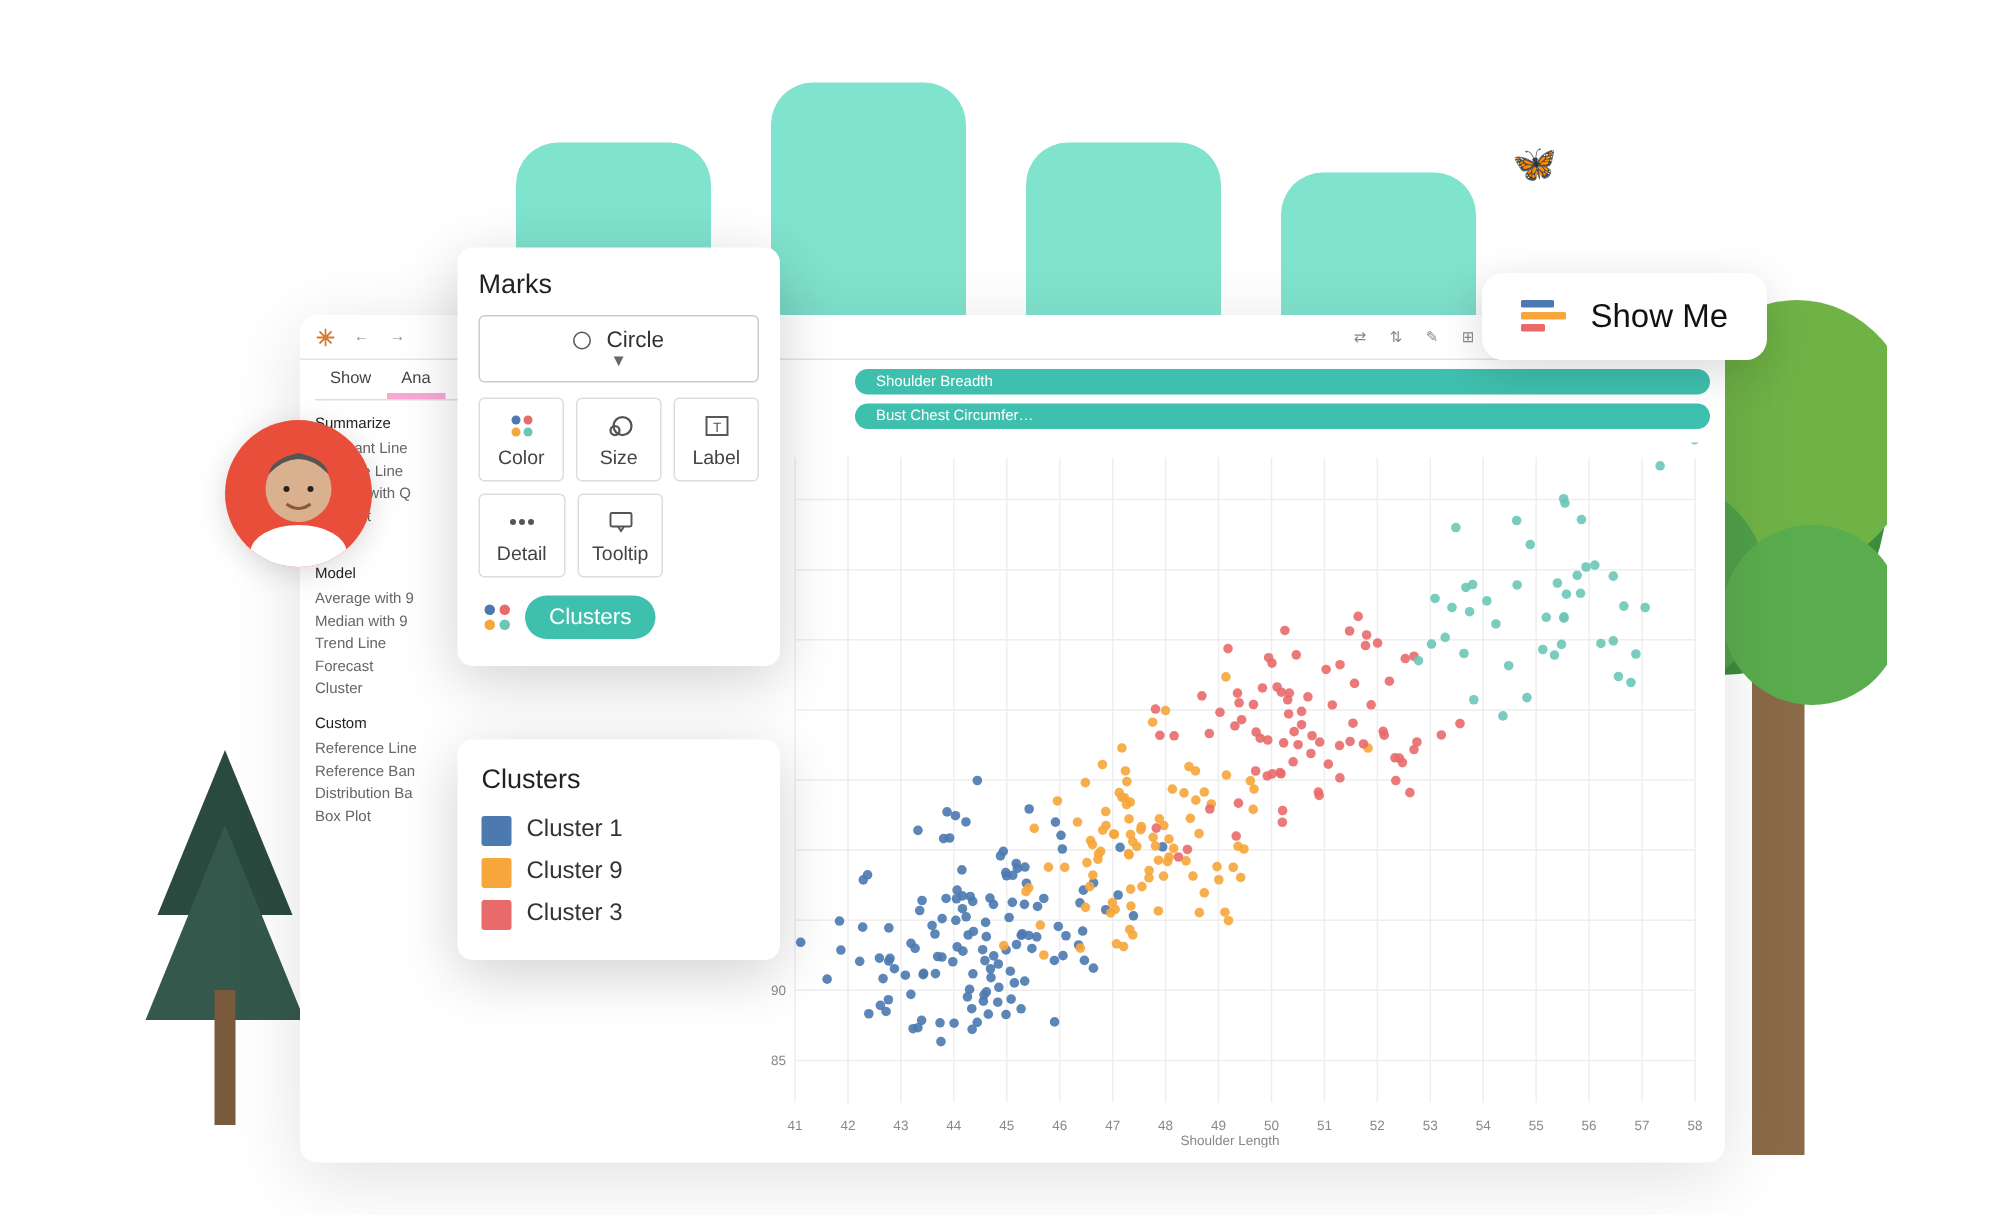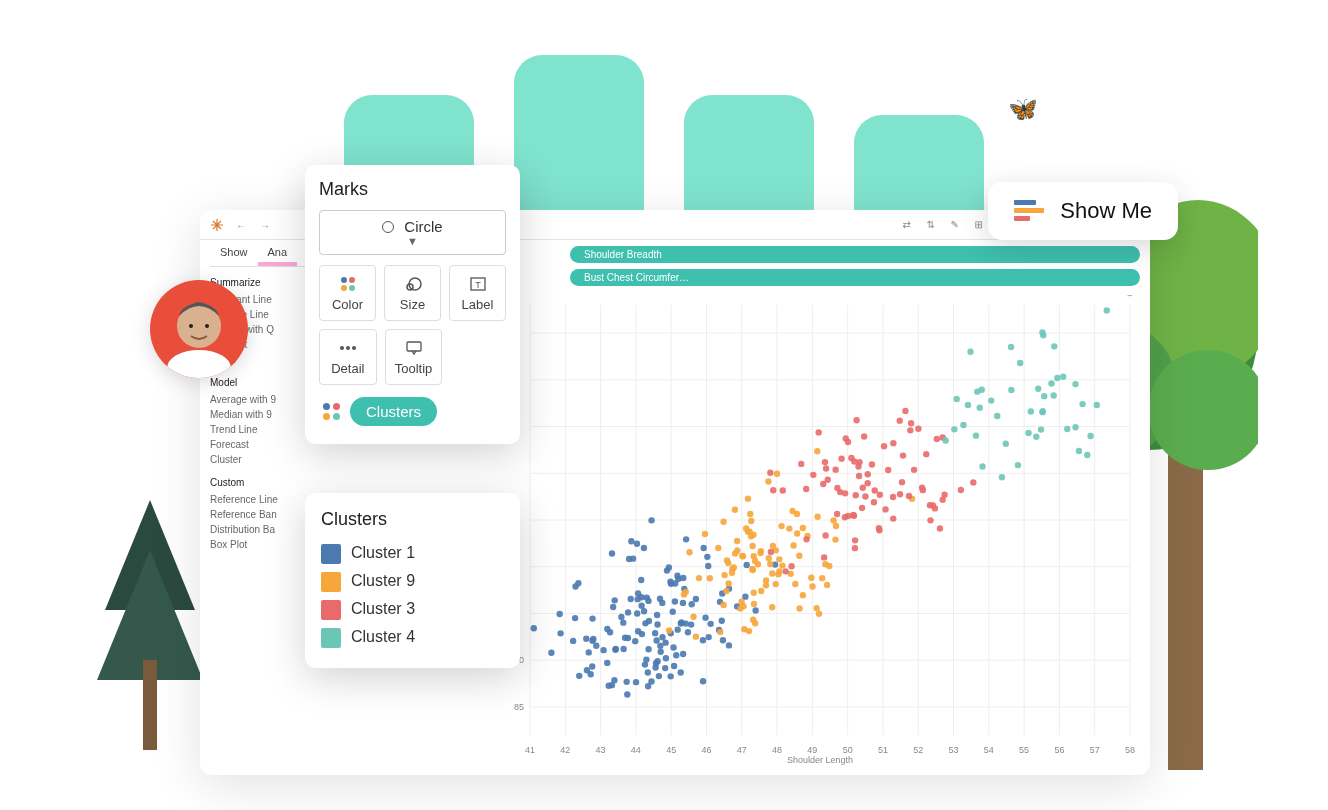--- a/index.html
+++ b/index.html
@@ -856,24 +856,20 @@
         <span>Cluster 1</span>
       </div>
       <div class="legend-row">
         <div class="legend-sw" style="background: rgb(246, 166, 59);"></div>
         <span>Cluster 9</span>
       </div>
       <div class="legend-row">
         <div class="legend-sw" style="background: rgb(233, 106, 106);"></div>
         <span>Cluster 3</span>
       </div>
-      <div class="legend-row">
-        <div class="legend-sw" style="background: rgb(108, 198, 184);"></div>
-        <span>Cluster 4</span>
-      </div>
     </div>
 </div>
 
 <div class="showme">
   <div class="showme-icon">
     <div class="bar" style="top:2px;left:0;width:22px;background:#4b79b0"></div>
     <div class="bar" style="top:10px;left:0;width:30px;background:#f6a63b"></div>
     <div class="bar" style="top:18px;left:0;width:16px;background:#e96a6a"></div>
   </div>
   <span class="showme-text">Show Me</span>

